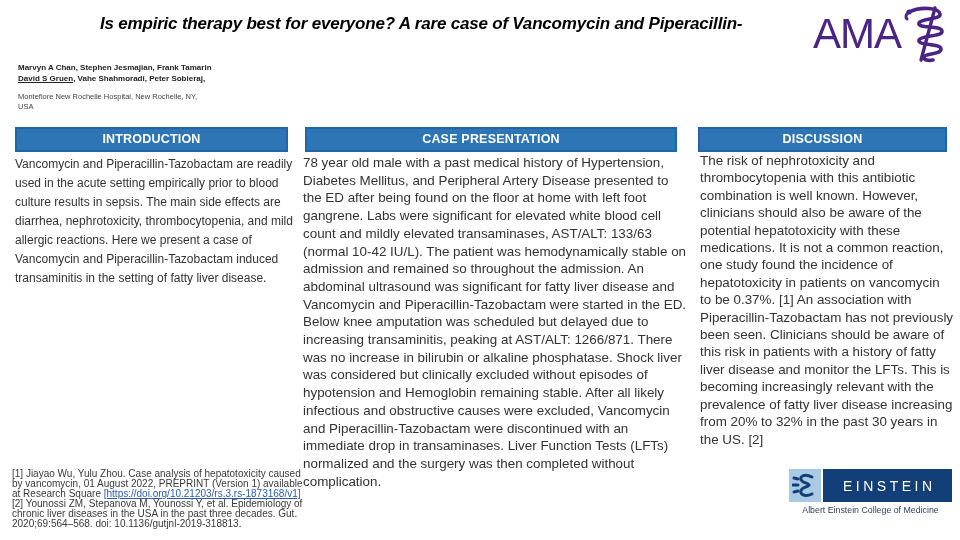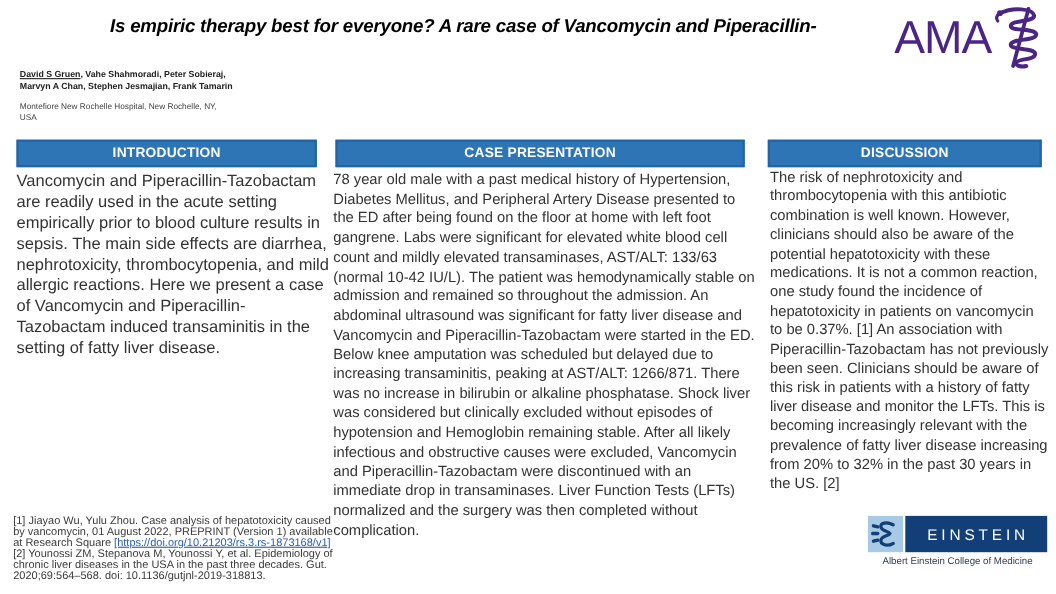--- a/index.html
+++ b/index.html
@@ -32,21 +32,21 @@
   .authors .bold-line{font-weight:bold;font-size:8px;line-height:11px;}
   .authors .underline{text-decoration:underline;}
   .affiliation{position:absolute;left:18px;top:92px;width:260px;color:#444;font-size:7.5px;line-height:10px;}
 
   
   .col{position:absolute;}
   .col-header{background:var(--accent-blue);border:2px solid var(--accent-blue-border);color:#fff;font-weight:bold;font-size:12.5px;text-align:center;height:25px;line-height:21px;letter-spacing:0.2px;}
   .col-body{color:var(--body-text);}
 
   .col1{left:15px;top:127px;width:273px;}
-  .col1 .col-body{position:absolute;left:0;top:28px;width:288px;font-size:15px;line-height:19px;}
+  .col1 .col-body{position:absolute;left:0;top:28px;width:288px;font-size:12px;line-height:19px;}
 
   .col2{left:305px;top:127px;width:372px;}
   .col2 .col-body{position:absolute;left:-2px;top:27px;width:384px;font-size:13.4px;line-height:17.7px;}
 
   .col3{left:698px;top:127px;width:249px;}
   .col3 .col-body{position:absolute;left:2px;top:25px;width:254px;font-size:13.4px;line-height:17.4px;}
 
   
   .references{position:absolute;left:12px;top:469px;width:296px;color:#3a3a3a;font-size:10px;line-height:10px;}
   .ref-link{color:var(--link-blue);text-decoration:underline;display:inline-block;cursor:pointer;}
@@ -81,24 +81,24 @@
       <g stroke="#4b2583" fill="none" stroke-linecap="round">
         <line x1="36" y1="3" x2="22" y2="55" stroke-width="3.4"></line>
         <path d="M10,7 C22,1 40,3 41,9 C42,15 22,13 20,18 C18,24 42,20 43,26 C44,32 22,30 20,35 C18,41 42,38 42,44 C42,50 26,48 25,52 C24,55 30,56 34,55" stroke-width="3.6"></path>
         <path d="M10,7 C7,9 6,12 8,14" stroke-width="3"></path>
       </g>
       <circle cx="10" cy="7" r="2.6" fill="#4b2583"></circle>
     </svg>
   </div>
 
   <div class="authors">
+    <div class="bold-line">Marvyn A Chan, Stephen Jesmajian, Frank Tamarin</div>
     <div class="bold-line">
       <span class="underline">David S Gruen</span><span>, Vahe Shahmoradi, Peter Sobieraj,</span>
     </div>
-    <div class="bold-line">Marvyn A Chan, Stephen Jesmajian, Frank Tamarin</div>
   </div>
   <div class="affiliation">
     <div>Montefiore New Rochelle Hospital, New Rochelle, NY,</div>
     <div>USA</div>
   </div>
 
   <div class="col col1">
     <div class="col-header">INTRODUCTION</div>
     <div class="col-body">Vancomycin and Piperacillin-Tazobactam are readily used in the acute setting empirically prior to blood culture results in sepsis. The main side effects are diarrhea, nephrotoxicity, thrombocytopenia, and mild allergic reactions. Here we present a case of Vancomycin and Piperacillin-Tazobactam induced transaminitis in the setting of fatty liver disease.</div>
   </div>

